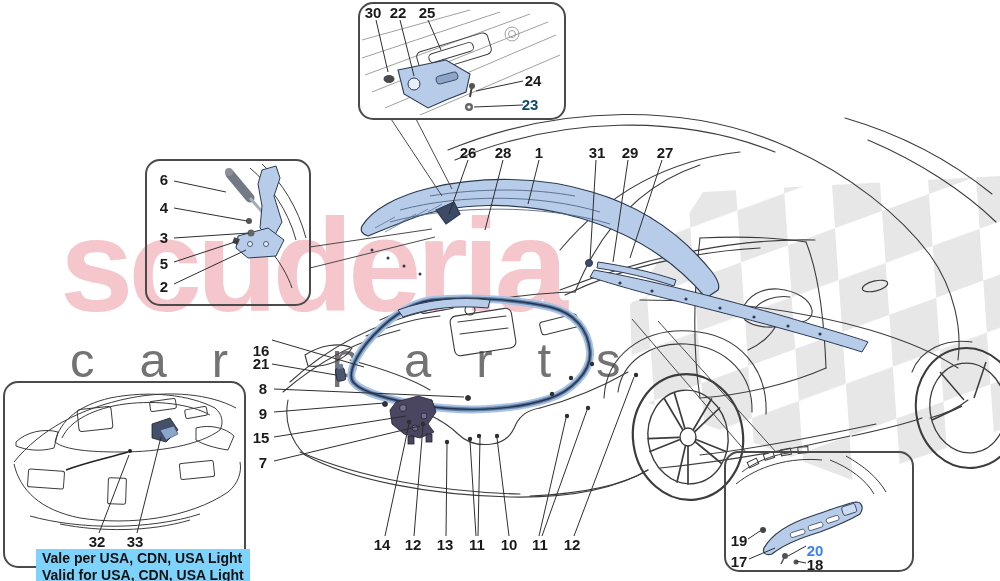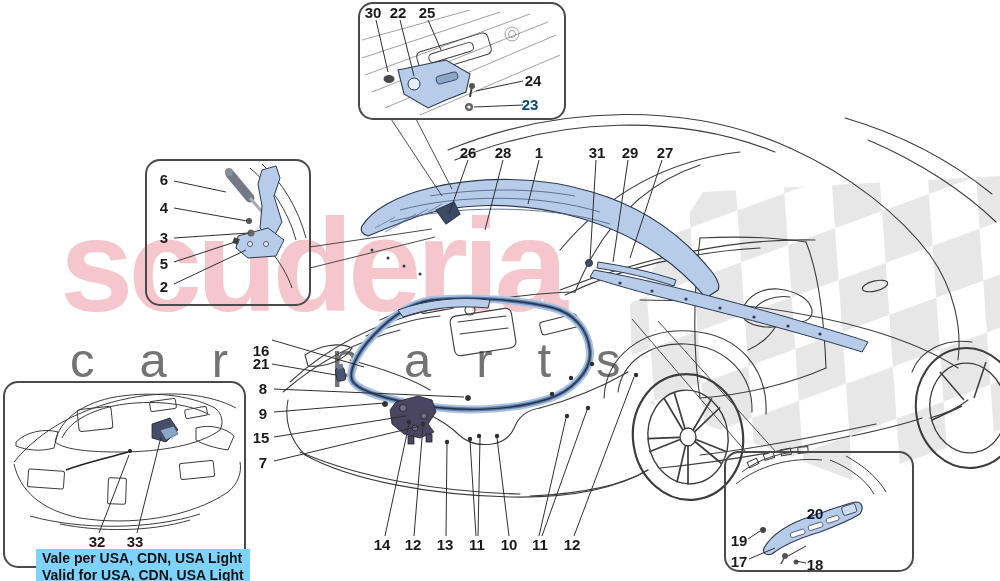--- a/index.html
+++ b/index.html
@@ -344,21 +344,21 @@
       <div class="callout" style="left: 413px; top: 544px; color: rgb(26, 26, 26);">12</div>
       <div class="callout" style="left: 445px; top: 544px; color: rgb(26, 26, 26);">13</div>
       <div class="callout" style="left: 477px; top: 544px; color: rgb(26, 26, 26);">11</div>
       <div class="callout" style="left: 509px; top: 544px; color: rgb(26, 26, 26);">10</div>
       <div class="callout" style="left: 540px; top: 544px; color: rgb(26, 26, 26);">11</div>
       <div class="callout" style="left: 572px; top: 544px; color: rgb(26, 26, 26);">12</div>
       <div class="callout" style="left: 97px; top: 541px; color: rgb(26, 26, 26);">32</div>
       <div class="callout" style="left: 135px; top: 541px; color: rgb(26, 26, 26);">33</div>
       <div class="callout" style="left: 739px; top: 540px; color: rgb(26, 26, 26);">19</div>
       <div class="callout" style="left: 739px; top: 561px; color: rgb(26, 26, 26);">17</div>
-      <div class="callout" style="left: 815px; top: 513px; color: #0f172a;">20</div>
+      <div class="callout" style="left: 815px; top: 550px; color: #3b82f6;">20</div>
       <div class="callout" style="left: 815px; top: 564px; color: rgb(26, 26, 26);">18</div>
     </div>
 
   <div class="caption">
     <div>Vale per USA, CDN, USA Light</div>
     <div>Valid for USA, CDN, USA Light</div>
   </div>
 
 </div>
 

